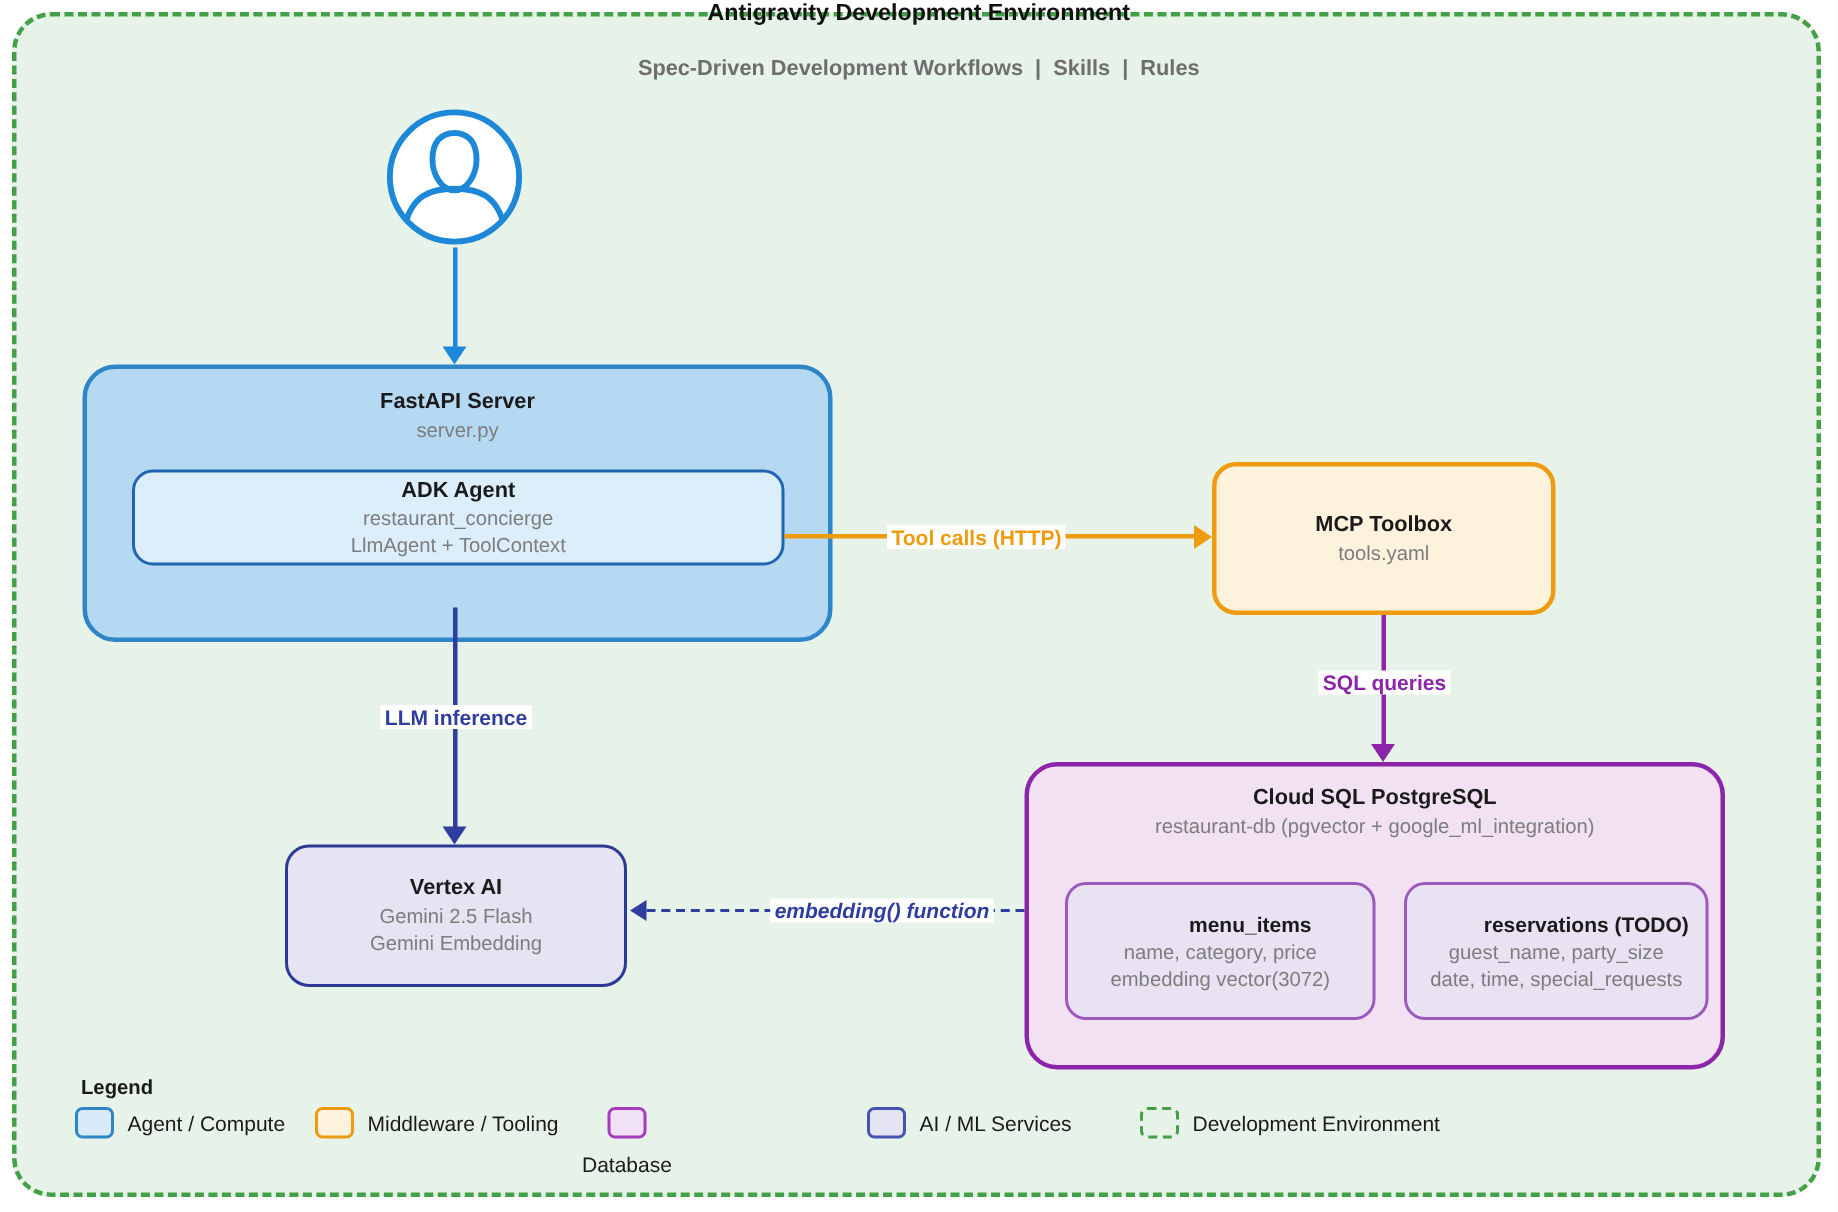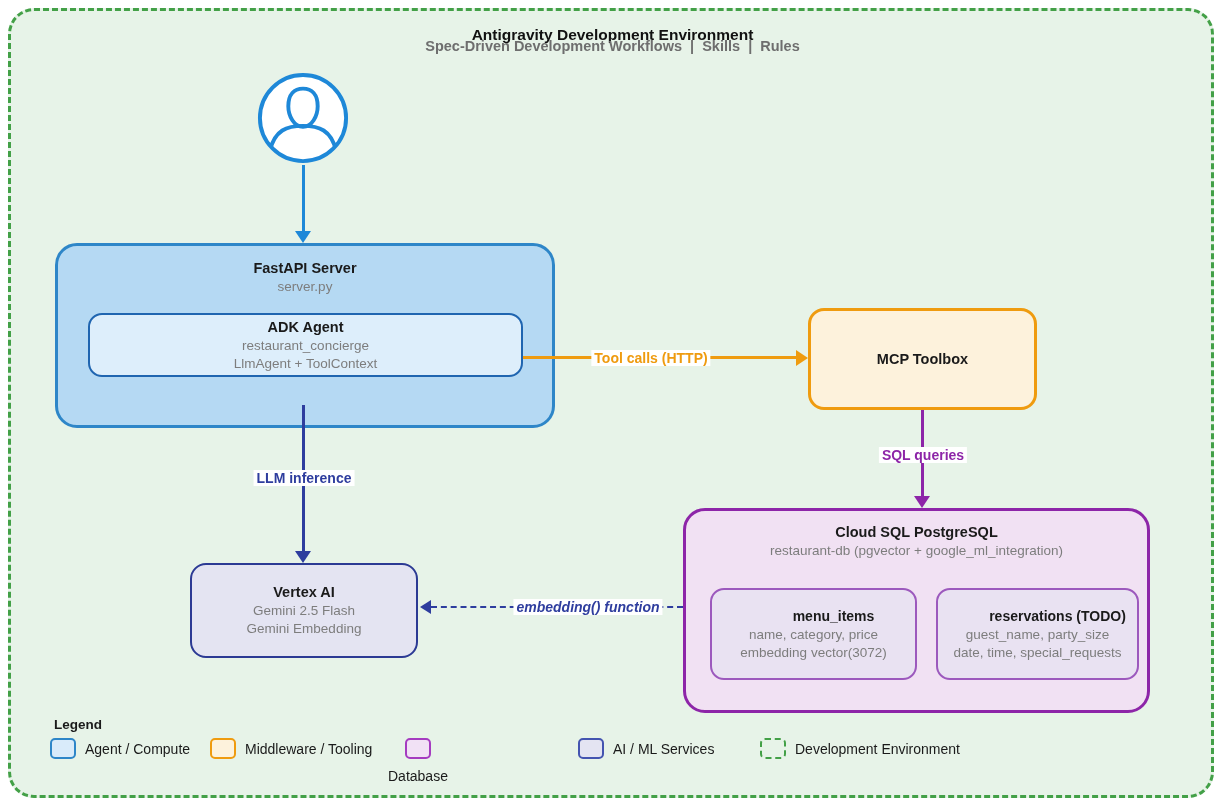--- a/index.html
+++ b/index.html
@@ -14,21 +14,21 @@
   .env {
     position: absolute;
     left: 8px; top: 8px;
     width: 1206px; height: 790px;
     box-sizing: border-box;
     background: #e7f3e8;
     border: 3px dashed #43a047;
     border-radius: 26px;
   }
   .diagram-title {
-    position: absolute; left: 0; top: 26px; width: 100%;
+    position: absolute; left: 0; top: 0; width: 100%;
     text-align: center; font-size: 15.5px; font-weight: bold; color: #111111;
   }
   .diagram-subtitle {
     position: absolute; left: 0; top: 38px; width: 100%;
     text-align: center; font-size: 14.5px; font-weight: bold; color: #6e6e6e;
     white-space: pre;
   }
   .node {
     position: absolute; box-sizing: border-box; text-align: center;
   }
@@ -161,20 +161,21 @@
   </div>
 
   <div class="node adk vcenter">
     <div class="t">ADK Agent</div>
     <div class="s">restaurant_concierge</div>
     <div class="s">LlmAgent + ToolContext</div>
   </div>
 
   <div class="node mcp vcenter">
     <div class="t">MCP Toolbox</div>
+    <div class="s">tools.yaml</div>
   </div>
 
   <div class="node cloudsql">
     <div class="t">Cloud SQL PostgreSQL</div>
     <div class="s">restaurant-db (pgvector + google_ml_integration)</div>
   </div>
 
   <div class="node dbtable menu vcenter">
     <div class="t">menu_items</div>
     <div class="s">name, category, price</div>

